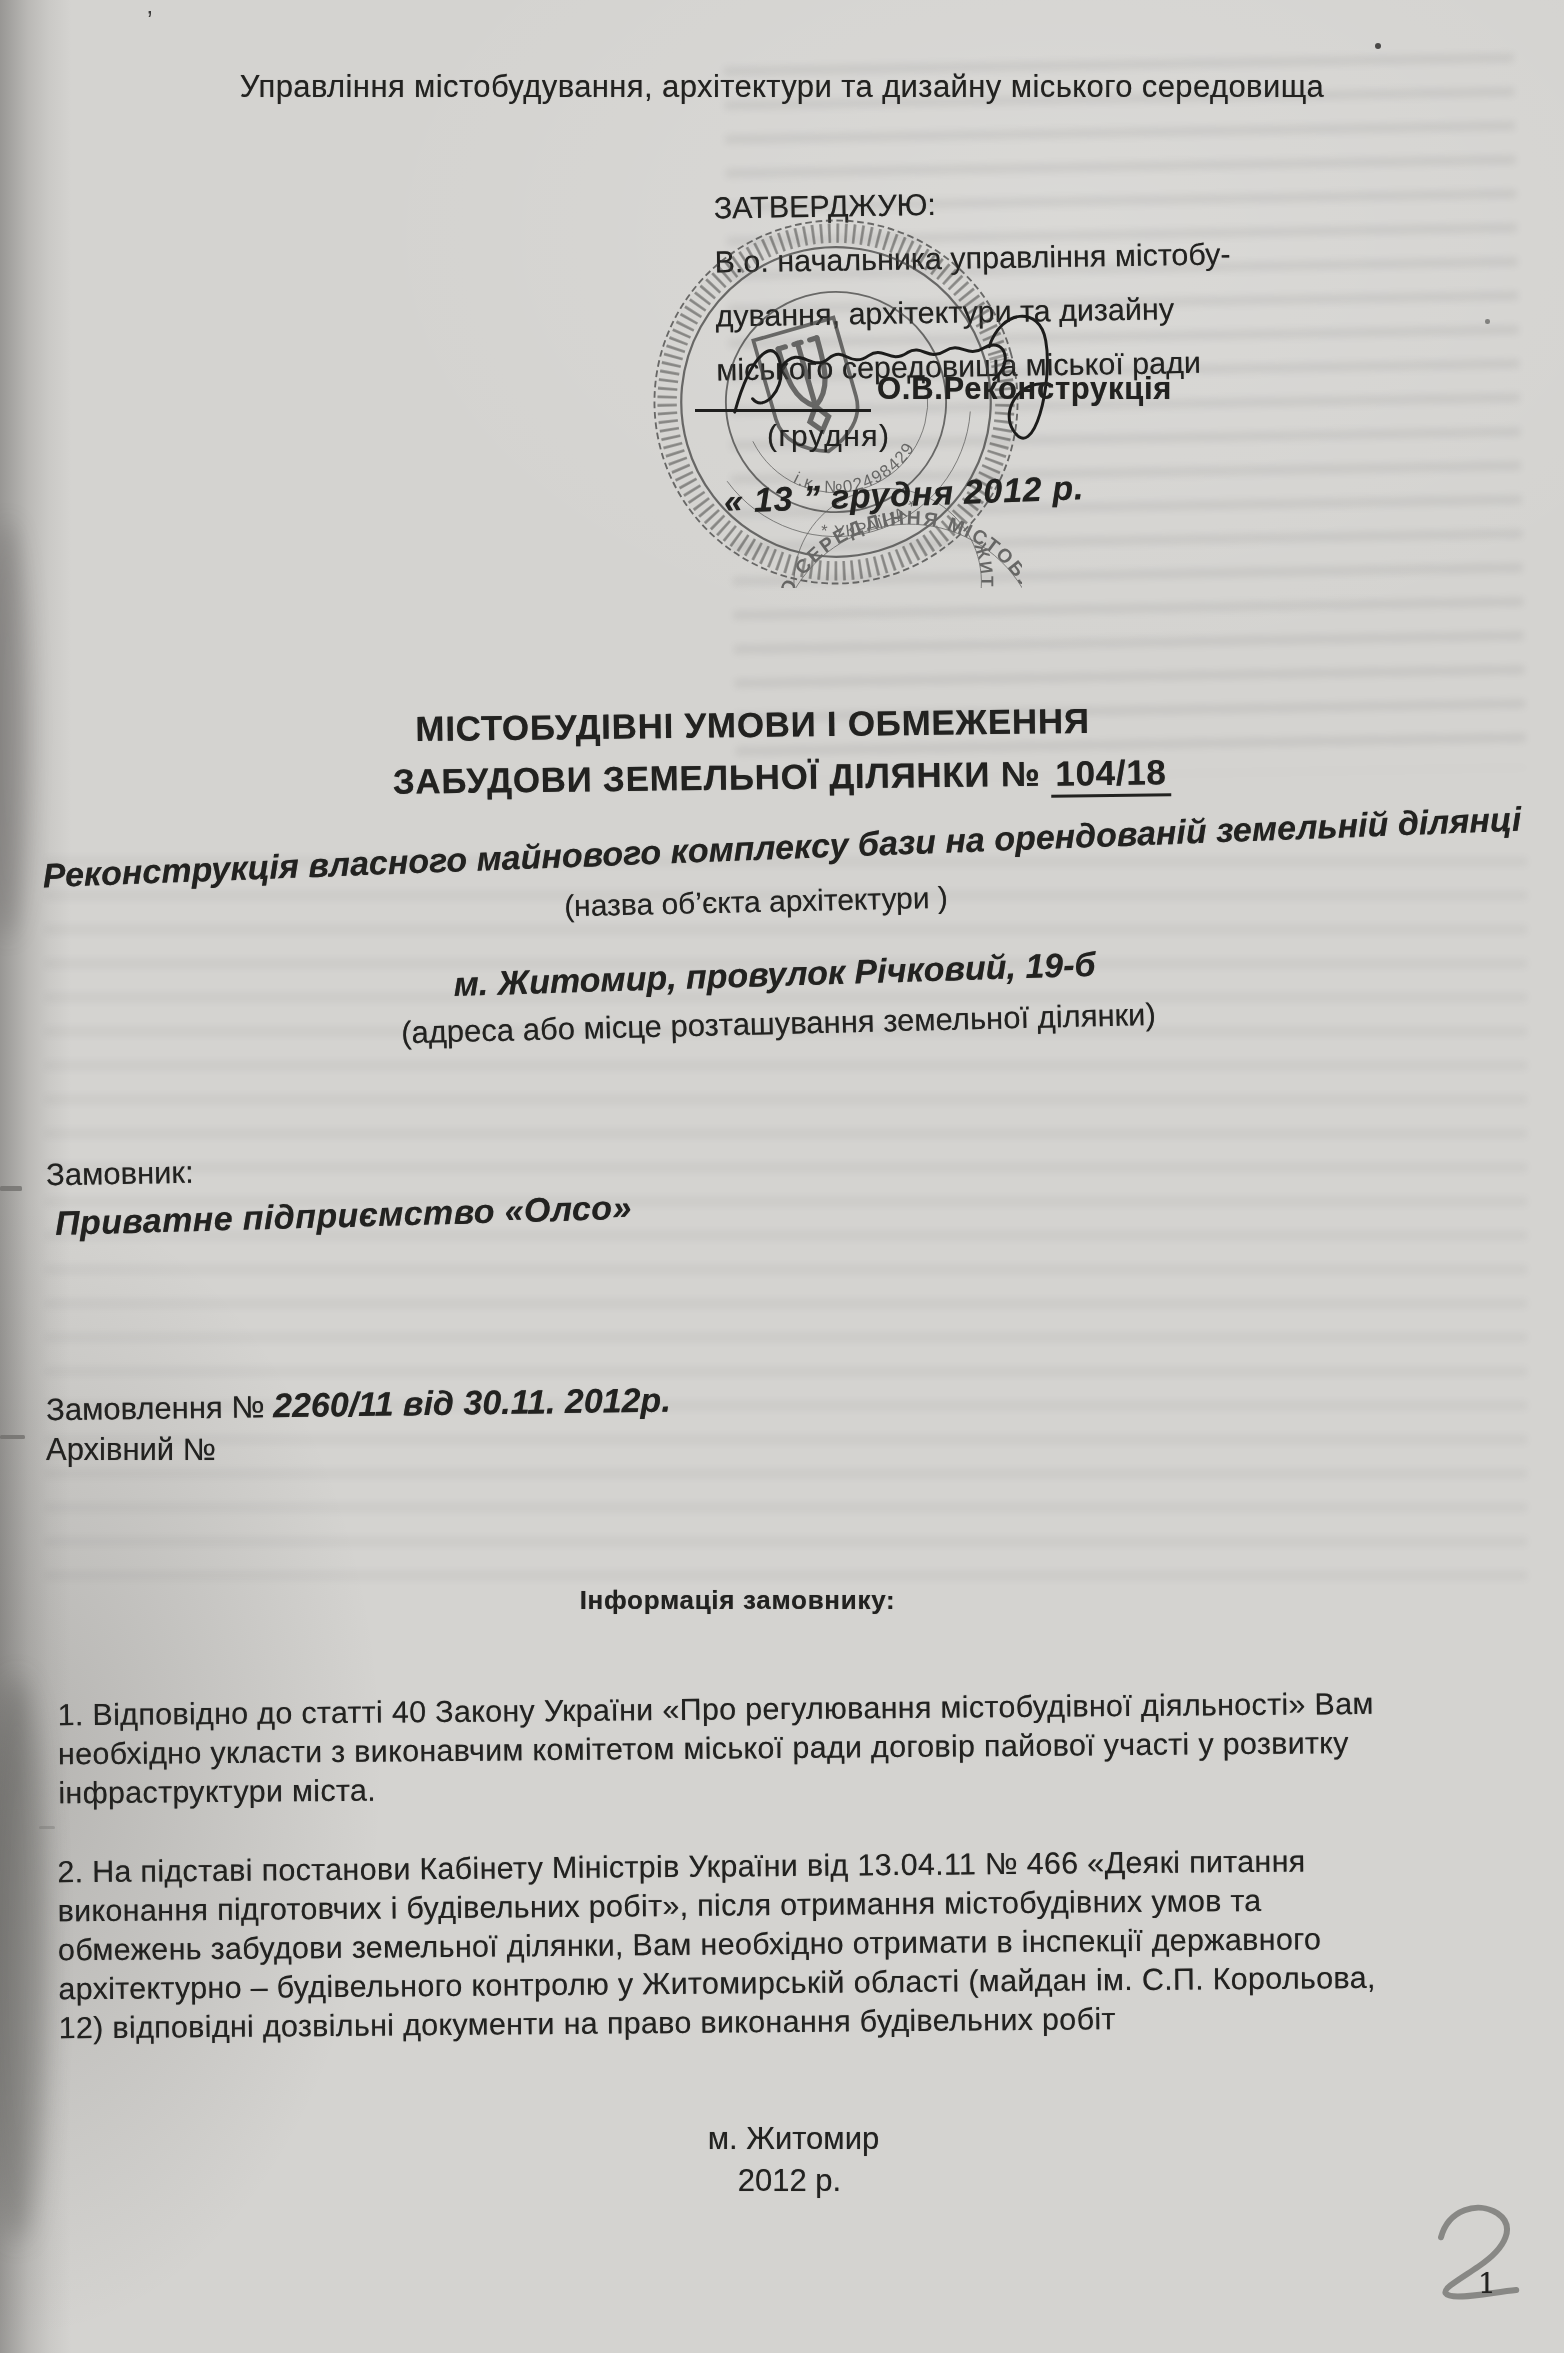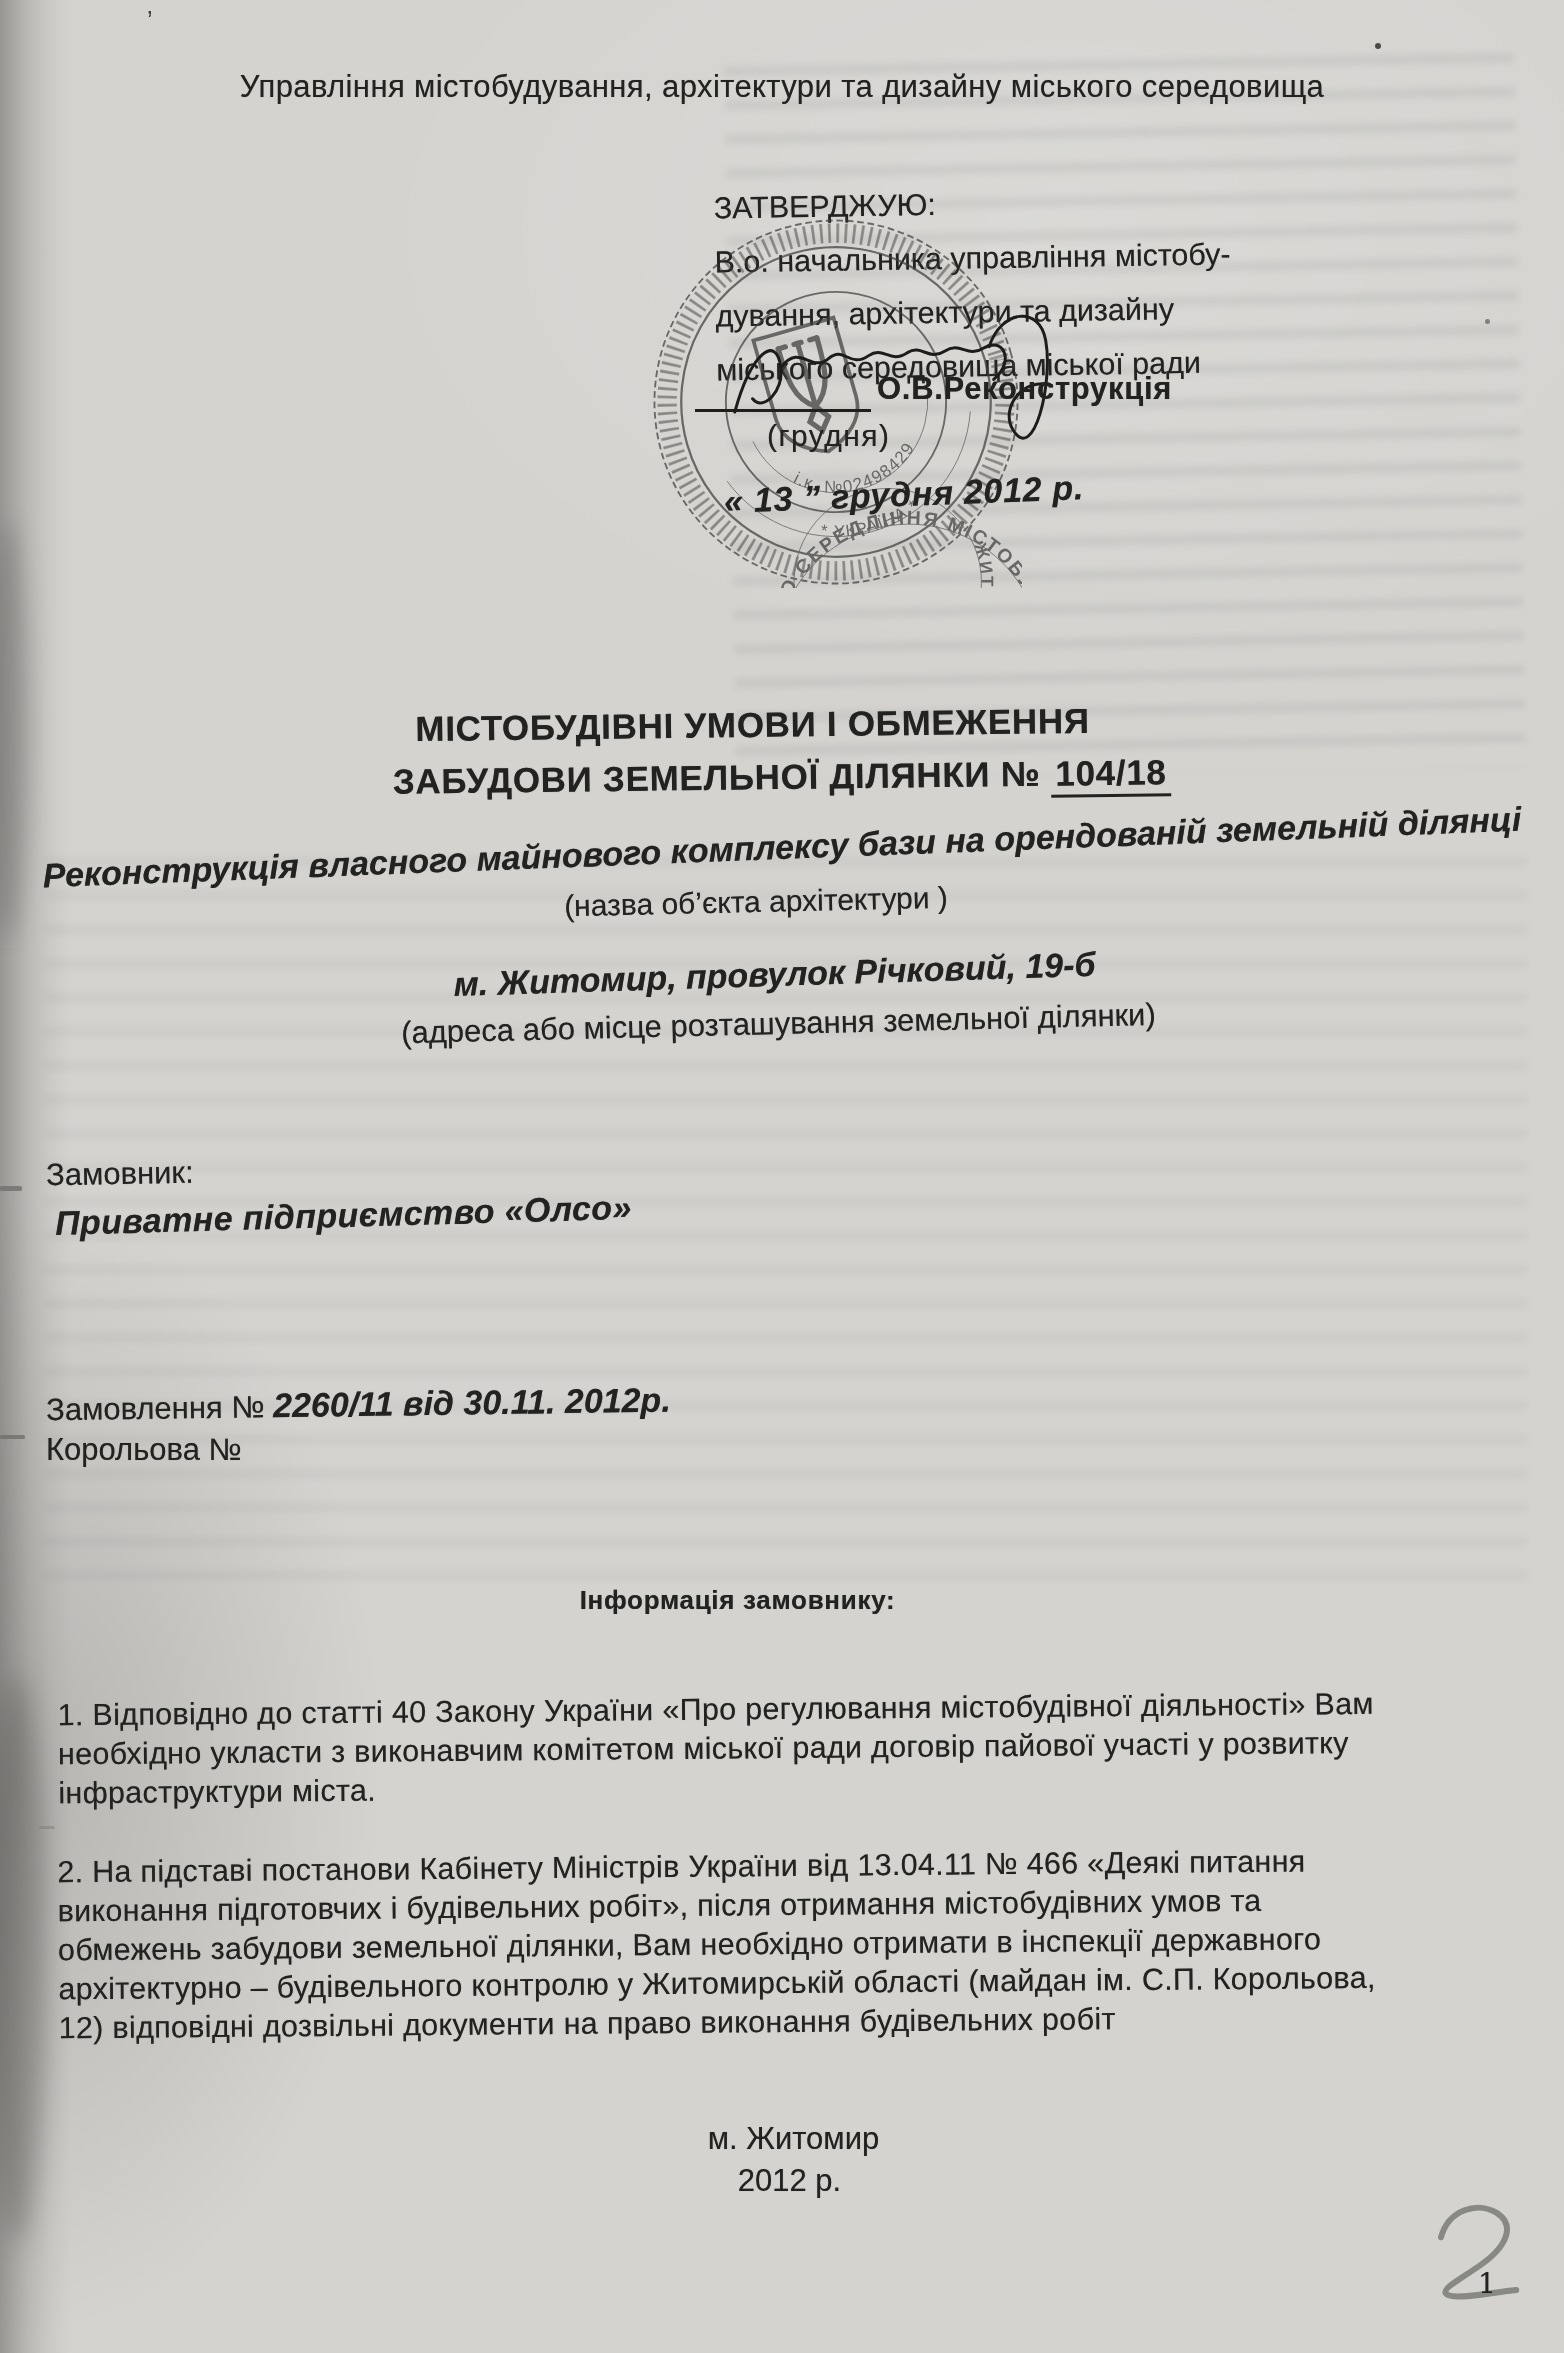--- a/index.html
+++ b/index.html
@@ -141,21 +141,21 @@
 
   <div class="abs ctr addr soft">м. Житомир, провулок Річковий, 19-б</div>
   <div class="abs ctr addrcap soft">(адреса або місце розташування земельної ділянки)</div>
 
   <div class="abs cust-label soft">Замовник:</div>
   <div class="abs cust-value soft">Приватне підприємство «Олсо»</div>
 
   <div class="abs order-line soft">
     <span>Замовлення № </span><span class="val">2260/11  від 30.11. 2012р.</span>
   </div>
-  <div class="abs arch-line soft">Корольова  №</div>
+  <div class="abs arch-line soft">Архівний  №</div>
 
   <div class="abs ctr info-hdr soft">Інформація замовнику:</div>
   <div class="abs para soft">
     <div>1. Відповідно до статті 40 Закону України «Про регулювання містобудівної діяльності» Вам</div>
     <div>необхідно укласти з виконавчим комітетом міської ради договір пайової участі у розвитку</div>
     <div>інфраструктури міста.</div>
   </div>
   <div class="abs para para2 soft">
     <div>2. На підставі постанови Кабінету Міністрів України від 13.04.11 № 466 «Деякі питання</div>
     <div>виконання підготовчих і будівельних робіт», після отримання містобудівних умов та</div>

